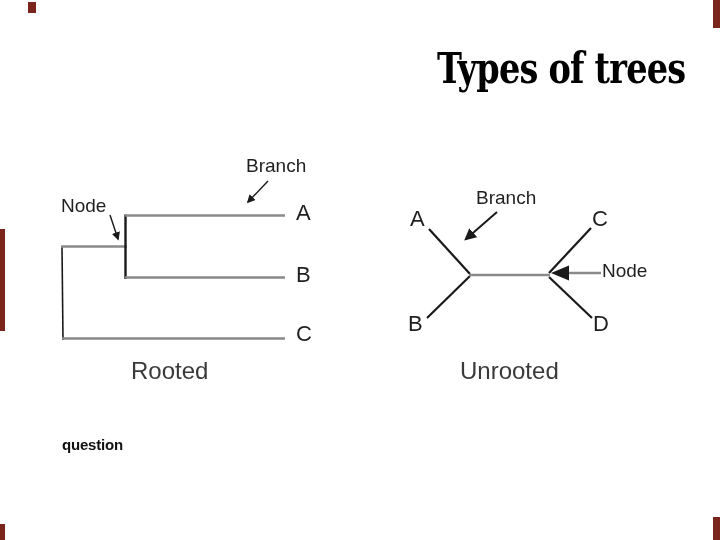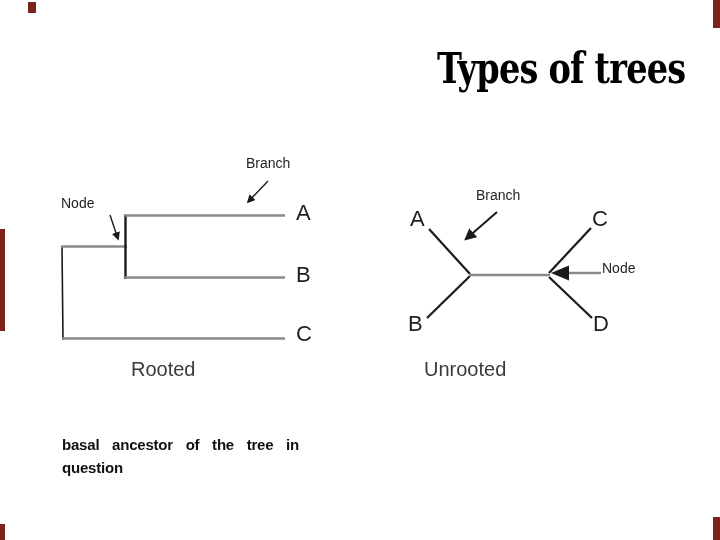--- a/index.html
+++ b/index.html
@@ -8,23 +8,23 @@
     overflow:hidden;font-family:"Liberation Sans",sans-serif;
   }
   .abs{position:absolute;}
   
   #title-wrap{left:0;right:0;top:36px;height:64px;display:flex;justify-content:flex-end;align-items:center;}
   #title{
     font-family:"DejaVu Serif",serif;font-weight:700;font-size:43px;color:#000;
     letter-spacing:-1px;transform:scaleX(0.78);transform-origin:center;white-space:nowrap;
   }
   
-  .dlabel{font-size:14px;color:#1f1f1f;line-height:1;white-space:nowrap;}
+  .dlabel{font-size:19px;color:#1f1f1f;line-height:1;white-space:nowrap;}
   .tip{font-size:22px;color:#1f1f1f;line-height:1;}
-  .caption{font-size:20px;color:#3a3a3a;line-height:1;white-space:nowrap;}
+  .caption{font-size:24px;color:#3a3a3a;line-height:1;white-space:nowrap;}
   
   .desc{font-size:15px;font-weight:bold;color:#111;line-height:23px;letter-spacing:-0.2px;}
   .desc .jline{text-align:justify;text-align-last:justify;}
   #desc-right{line-height:22px;}
   
   .artifact{position:absolute;}
   #diagram-svg{left:0;top:0;pointer-events:none;}
 </style>
 </head>
 <body>
@@ -65,24 +65,23 @@
 <div class="abs tip" style="left:296px;top:264px;">B</div>
 <div class="abs tip" style="left:296px;top:323px;">C</div>
 <div class="abs caption" style="left:131px;top:359px;">Rooted</div>
 
 <div class="abs dlabel" style="left:476px;top:188px;">Branch</div>
 <div class="abs dlabel" style="left:602px;top:261px;">Node</div>
 <div class="abs tip" style="left:410px;top:208px;">A</div>
 <div class="abs tip" style="left:408px;top:313px;">B</div>
 <div class="abs tip" style="left:592px;top:208px;">C</div>
 <div class="abs tip" style="left:593px;top:313px;">D</div>
-<div class="abs caption" style="left:424px;top:359px;">Unrooted</div>
+<div class="abs caption" style="left:460px;top:359px;">Unrooted</div>
 
 <div class="abs desc" id="desc-left" style="left:62px;top:433px;width:237px;">
-  <div class="jline">basal ancestor of the tree in</div>
   <div>question</div>
 </div>
 
 <div class="abs desc" id="desc-right" style="left:428px;top:446px;width:220px;">
 </div>
 
 <div class="artifact" style="left: 28px; top: 2px; width: 8px; height: 11px; background: rgb(123, 36, 28);"></div>
 <div class="artifact" style="left: 713px; top: 0px; width: 7px; height: 28px; background: rgb(123, 36, 28);"></div>
 <div class="artifact" style="left: 0px; top: 229px; width: 5px; height: 102px; background: rgb(123, 36, 28);"></div>
 <div class="artifact" style="left: 0px; top: 524px; width: 5px; height: 16px; background: rgb(123, 36, 28);"></div>

